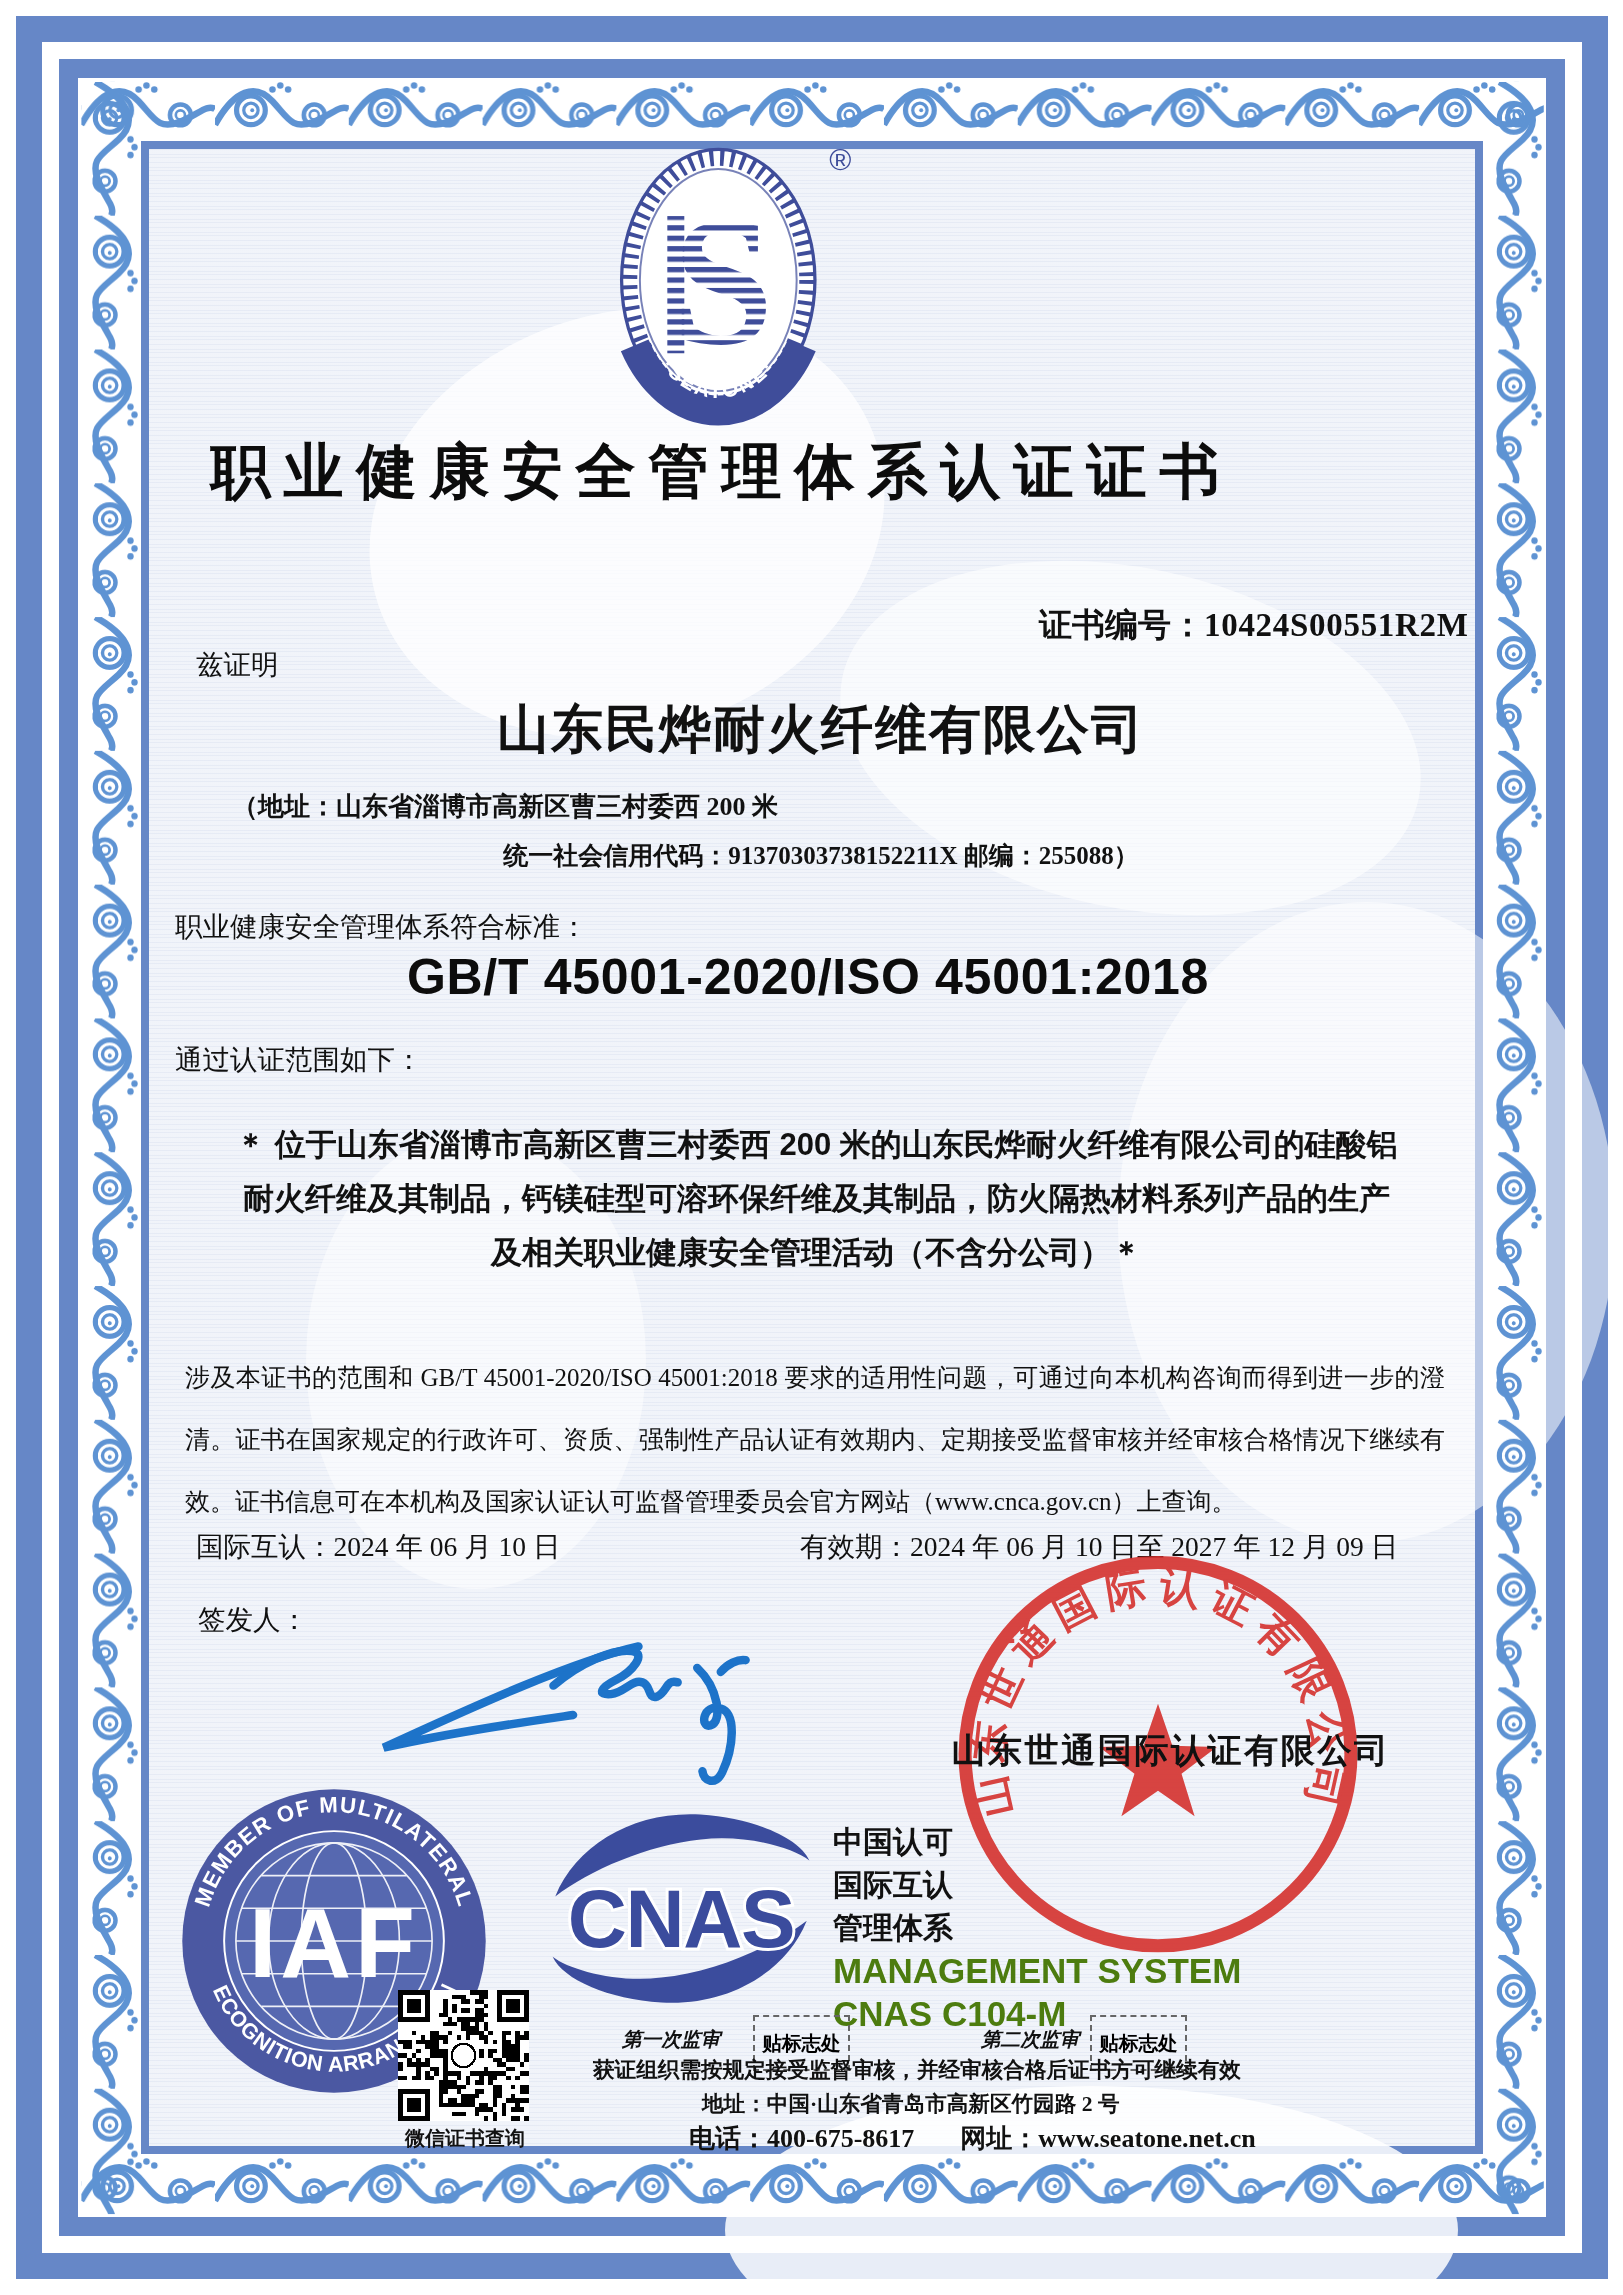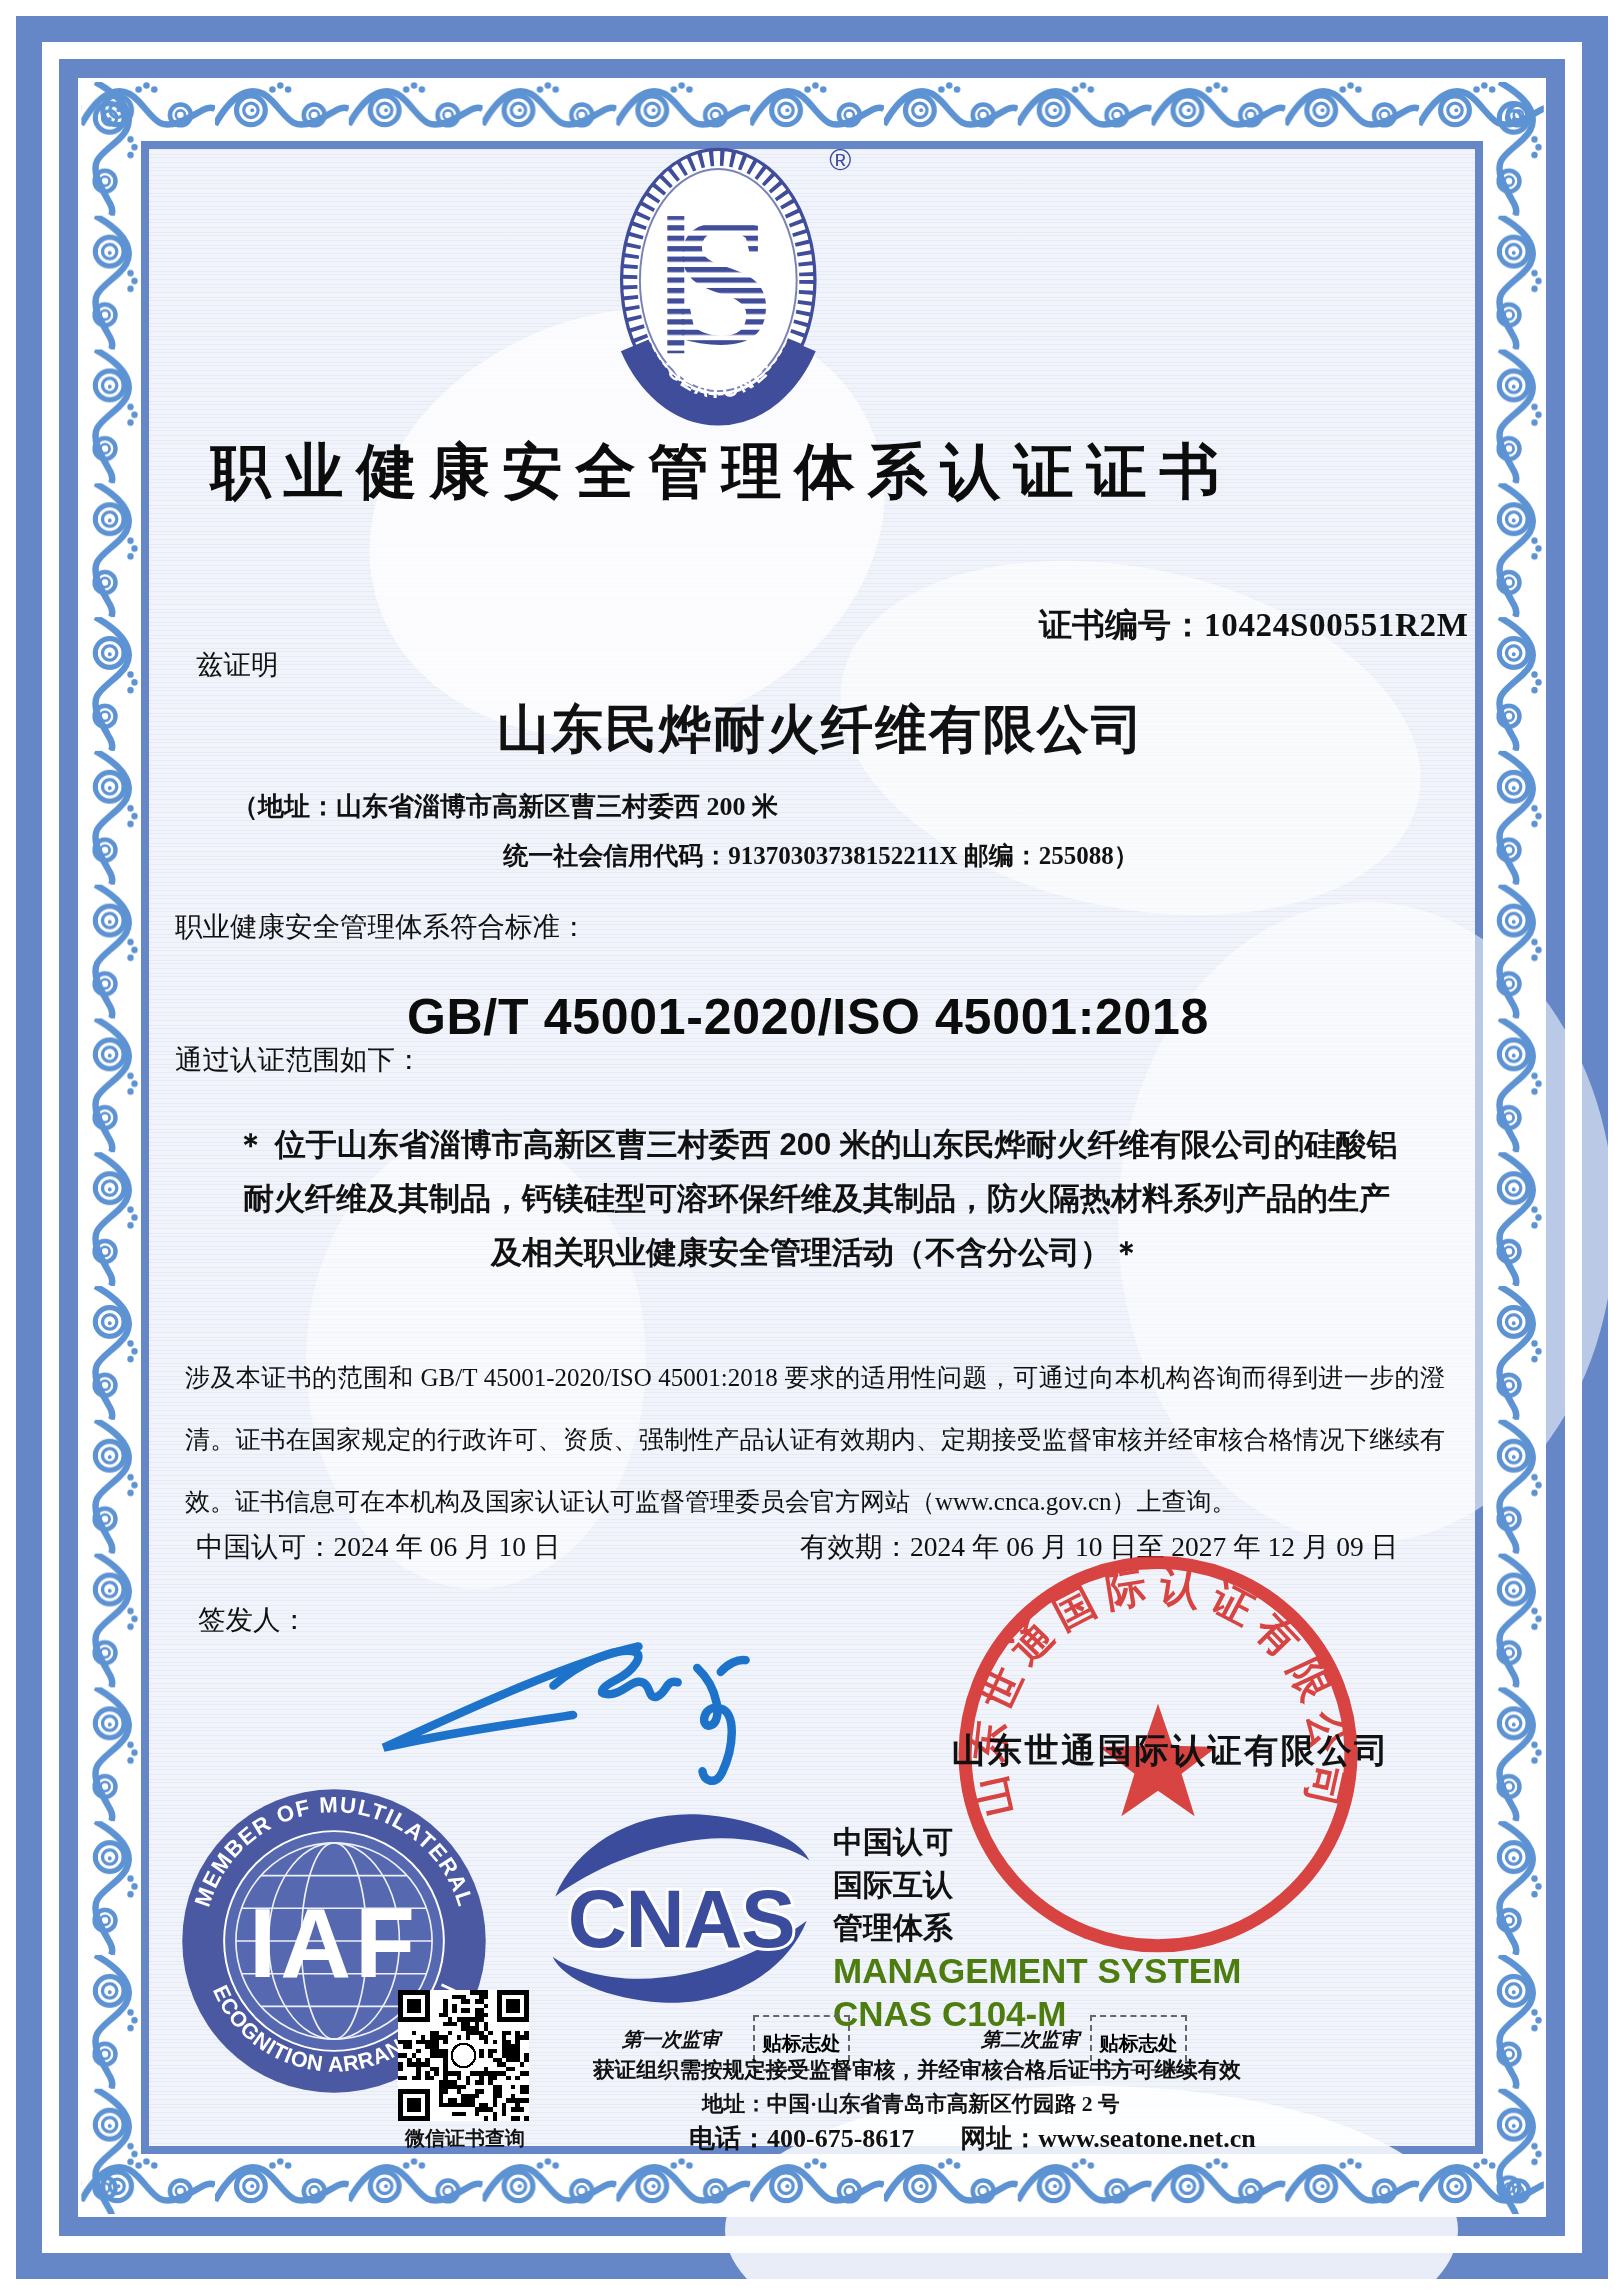--- a/index.html
+++ b/index.html
@@ -23,21 +23,21 @@
   .abs{position:absolute;z-index:3;color:#111;white-space:nowrap;}
   .serif{font-family:"Liberation Serif","DejaVu Serif",serif;}
   .title{left:39px;top:432px;width:1365px;text-align:center;font-size:60px;font-weight:bold;letter-spacing:13px;color:#0c0c0c;}
   .certno{left:1039px;top:603px;font-size:33px;font-weight:bold;}
   .certno .num{font-family:"Liberation Serif",serif;letter-spacing:0.7px;}
   .certify{left:196px;top:647px;font-size:27.5px;}
   .company{left:232px;top:695px;width:1178px;text-align:center;font-size:52px;font-weight:bold;letter-spacing:2px;font-family:Liberation Mono, monospace;}
   .addrline{left:232px;top:789px;width:1178px;text-align:left;font-size:26px;font-weight:bold;}
   .creditline{left:232px;top:839px;width:1178px;text-align:center;font-size:25px;font-weight:bold;}
   .stdlabel{left:175px;top:909px;font-size:27.5px;}
-  .stdvalue{left:232px;top:948px;width:1152px;text-align:center;font-size:50px;font-weight:bold;font-family:"Liberation Sans",sans-serif;letter-spacing:0.7px;color:#0c0c0c;margin-top:40px;}
+  .stdvalue{left:232px;top:948px;width:1152px;text-align:center;font-size:50px;font-weight:bold;font-family:"Liberation Sans",sans-serif;letter-spacing:0.7px;color:#0c0c0c;}
   .scopelabel{left:175px;top:1042px;font-size:27.5px;}
   .scope{left:167px;top:1118px;width:1299px;text-align:center;font-size:31px;font-weight:bold;
          font-family:"Liberation Sans","DejaVu Sans",sans-serif;line-height:54px;white-space:nowrap;}
   .disclaimer{left:185px;top:1347px;width:1260px;font-size:25px;line-height:62px;text-align:justify;white-space:normal;}
   .issuedate{left:196px;top:1529px;font-size:27.5px;}
   .validdate{left:800px;top:1529px;font-size:27.5px;}
   .signer{left:198px;top:1602px;font-size:27.5px;}
   .issuername{left:950px;top:1728px;width:442px;text-align:center;font-size:34px;font-weight:bold;letter-spacing:2.6px;z-index:6;}
   .accblock{left:833px;top:1820px;z-index:3;}
   .accblock .zh{font-size:30px;font-weight:bold;line-height:43px;font-family:"Liberation Sans",sans-serif;}
@@ -170,21 +170,21 @@
 
   <div class="abs scope">
     <div>＊ 位于山东省淄博市高新区曹三村委西 200 米的山东民烨耐火纤维有限公司的硅酸铝</div>
     <div>耐火纤维及其制品，钙镁硅型可溶环保纤维及其制品，防火隔热材料系列产品的生产</div>
     <div>及相关职业健康安全管理活动（不含分公司）＊</div>
   </div>
 
   <div class="abs serif disclaimer">涉及本证书的范围和 GB/T 45001-2020/ISO 45001:2018 要求的适用性问题，可通过向本机构咨询而得到进一步的澄清。证书在国家规定的行政许可、资质、强制性产品认证有效期内、定期接受监督审核并经审核合格情况下继续有效。证书信息可在本机构及国家认证认可监督管理委员会官方网站（www.cnca.gov.cn）上查询。</div>
 
   <div class="abs serif issuedate">
-    <span>中国认可：</span><span>2024 年 06 月 10 日</span>
+    <span>国际互认：</span><span>2024 年 06 月 10 日</span>
   </div>
   <div class="abs serif validdate">
     <span>有效期：</span><span>2024 年 06 月 10 日至 2027 年 12 月 09 日</span>
   </div>
   <div class="abs serif signer">签发人：</div>
 
   <svg style="left:357px;top:1617px" width="406" height="183" viewBox="0 0 620 280">
     <g stroke="#1d73c9" stroke-width="13" stroke-linecap="round" fill="none">
       <path d="M430,45 C320,70 150,150 40,200 C150,175 260,160 330,150"></path>
       <path d="M300,105 C340,70 392,48 420,52 C444,56 420,84 396,96 C372,108 366,120 388,118 C410,115 420,95 436,100 C450,105 444,126 458,122 C474,116 472,94 490,100"></path>

